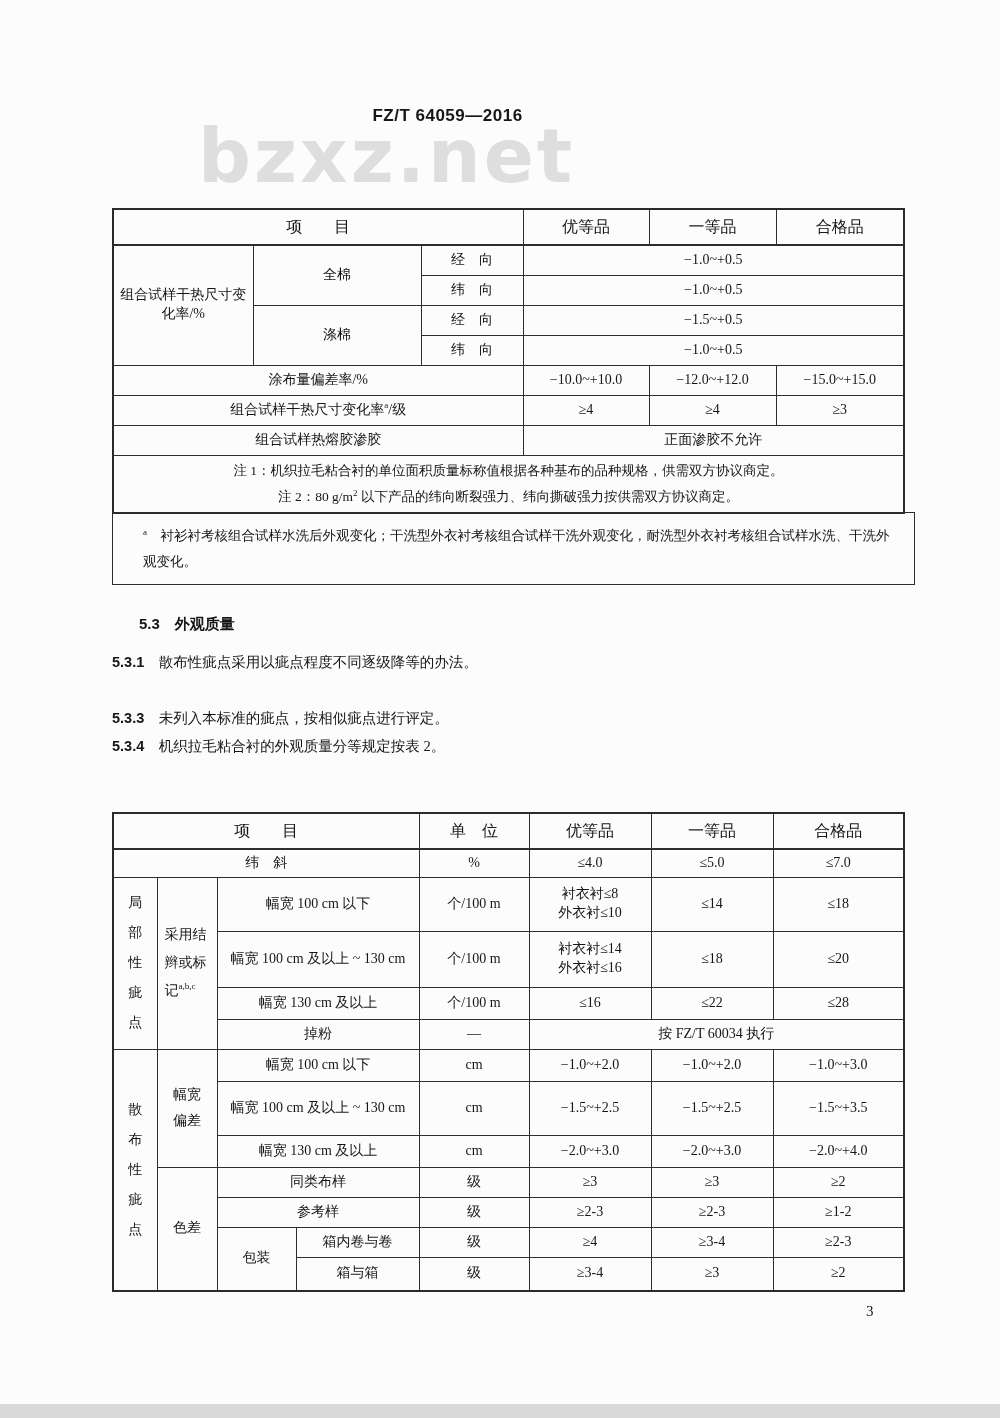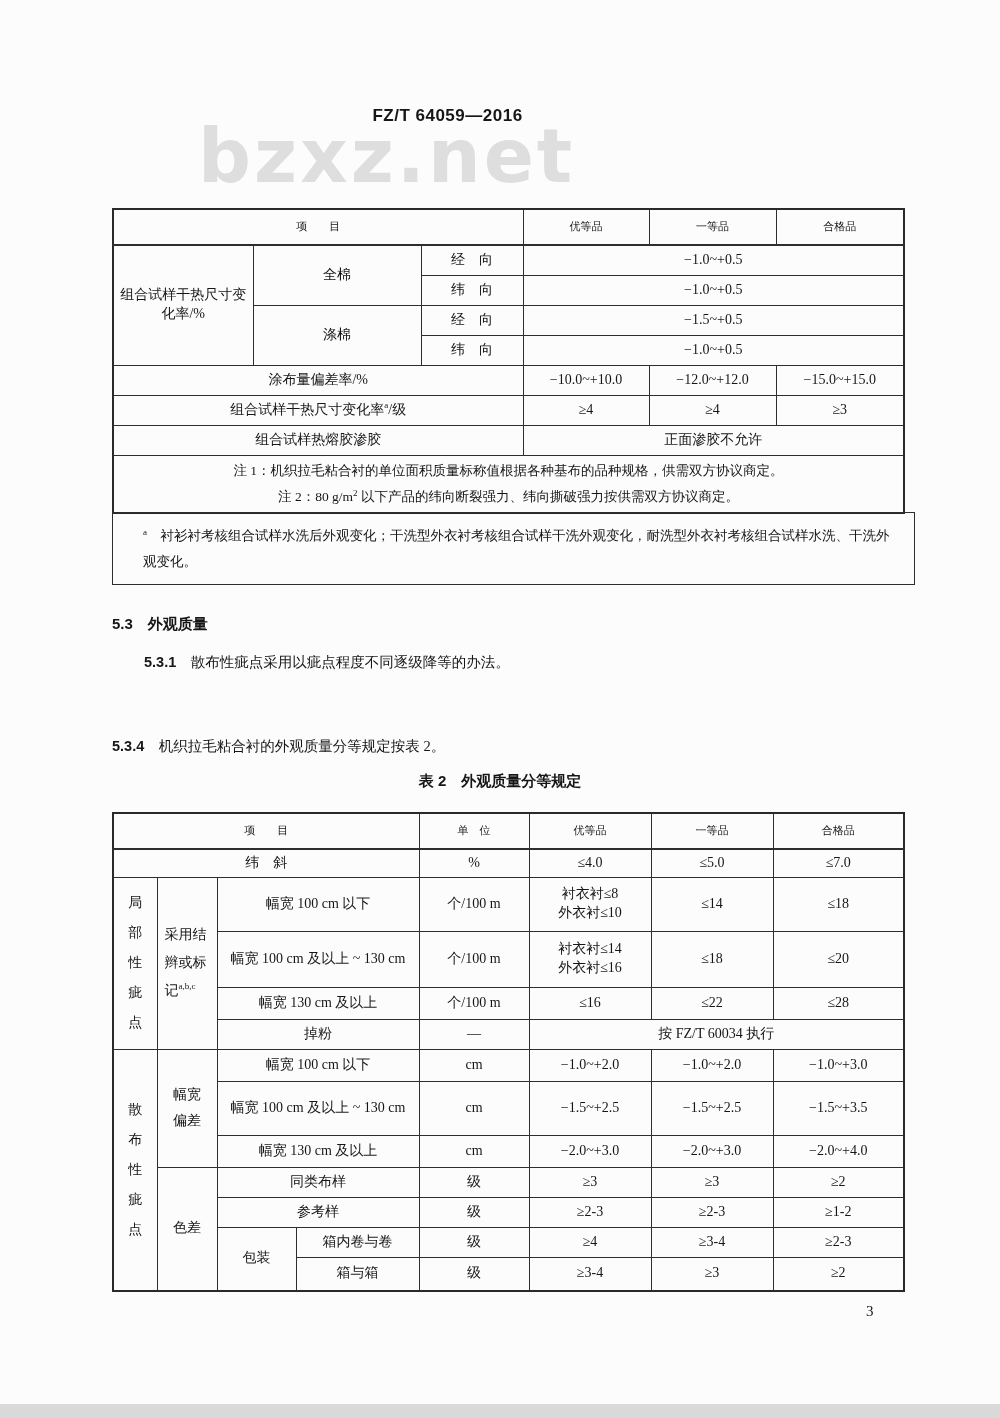--- a/index.html
+++ b/index.html
@@ -25,29 +25,29 @@
     font-family:"Liberation Sans","DejaVu Sans",sans-serif;}
   table.std{
     border-collapse:collapse; table-layout:fixed;
     font-size:14px; line-height:1.35; background:transparent;
   }
   table.std td{
     border:1px solid #2e2e2e; text-align:center; vertical-align:middle;
     padding:2px 4px; overflow:hidden;
   }
   table.std{border:2px solid #2a2a2a;}
-  tr.hd td{border-bottom-width:2px; font-size:11px;font-family:Liberation Mono, monospace;}
+  tr.hd td{border-bottom-width:2px; font-size:16px;}
   td.tl{text-align:left; padding-left:12px;}
   td.notes-cell{text-align:left; padding:8px 10px 10px 34px; font-size:13.5px; line-height:1.95;}
   .fnbox{
     border:1.5px solid #2e2e2e; background:transparent;
     font-size:13.5px; line-height:1.9; padding:10px 18px 10px 30px; text-align:left;
   }
   sup{font-size:9px; line-height:0;}
-  .sec-head{font-family:"Liberation Sans","DejaVu Sans",sans-serif; font-weight:bold; font-size:15px;}
+  .sec-head{font-family:"Liberation Sans","DejaVu Sans",sans-serif; font-weight:bold; font-size:15px;margin-left:27px;}
   .clause{font-size:14.5px;}
   .clause b{font-family:"Liberation Sans","DejaVu Sans",sans-serif; font-weight:bold;}
   .t2-caption{ top:772px; left:0; width:1000px; text-align:center;
     font-weight:bold; font-size:15px;
     font-family:"Liberation Sans","DejaVu Sans",sans-serif;}
   .vlabel{width:1.1em; margin:0 auto; word-break:break-all; line-height:2.15; text-align:center;}
   .wrap3{width:3.2em; margin:0 auto; word-break:break-all; line-height:2.0; text-align:left;}
   .wrap2{width:2.2em; margin:10px auto; word-break:break-all; line-height:1.85; text-align:center;}
   .page-number{ top:1303px; left:866px; font-size:15px;}
   .bottom-strip{ bottom:0; left:0; width:1000px; height:14px; background:#d9d9d9;}
@@ -120,24 +120,24 @@
       </td>
     </tr>
   </tbody>
     </table>
 
   <div class="abs fnbox" style="top:512px; left:112px; width:753px;">
     <sup>a</sup><span>　衬衫衬考核组合试样水洗后外观变化；干洗型外衣衬考核组合试样干洗外观变化，耐洗型外衣衬考核组合试样水洗、干洗外观变化。</span>
   </div>
 
   <div class="abs sec-head" style="top:615px; left:112px;">5.3　外观质量</div>
-  <div class="abs clause" style="top:653px; left:112px;margin-left:32px;"><b>5.3.1</b>　<span>散布性疵点采用以疵点程度不同逐级降等的办法。</span></div>
+  <div class="abs clause" style="top:653px; left:112px;"><b>5.3.1</b>　<span>散布性疵点采用以疵点程度不同逐级降等的办法。</span></div>
+  <div class="abs clause" style="top:709px; left:112px;"><b>5.3.3</b>　<span>未列入本标准的疵点，按相似疵点进行评定。</span></div>
   <div class="abs clause" style="top:737px; left:112px;"><b>5.3.4</b>　<span>机织拉毛粘合衬的外观质量分等规定按表 2。</span></div>
 
-  <div class="abs t2-caption">表 2　外观质量分等规定</div>
 
   <table class="std abs" style="top:812px; left:112px; width:791px;">
     <colgroup>
       <col style="width:44px">
         <col style="width:60px">
         <col style="width:79px">
         <col style="width:123px">
       <col style="width:110px">
         <col style="width:122px">
         <col style="width:122px">

